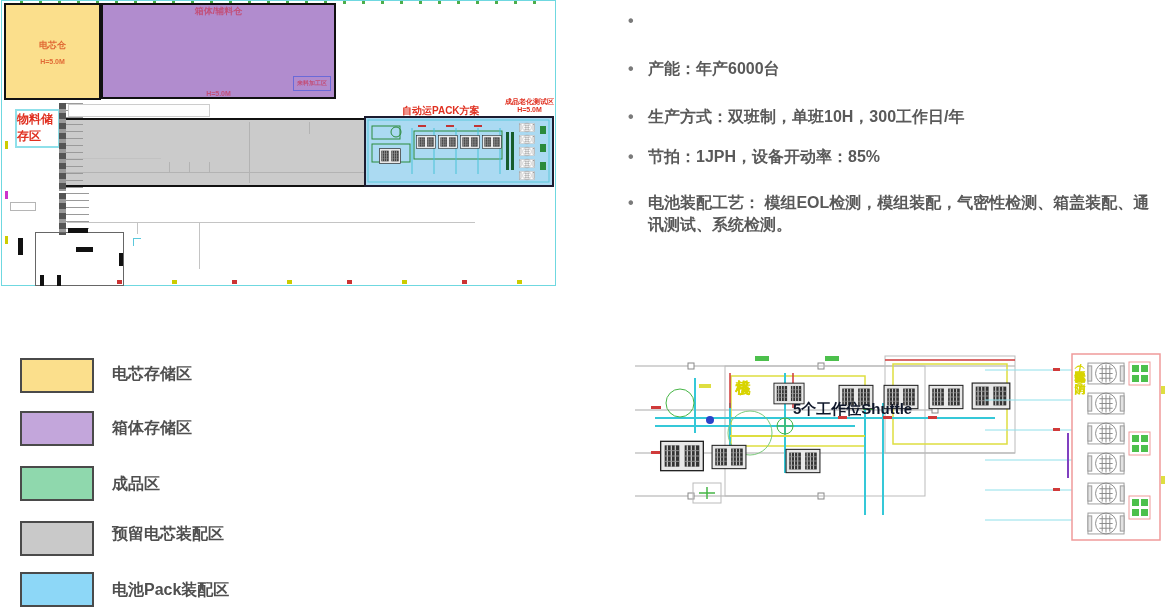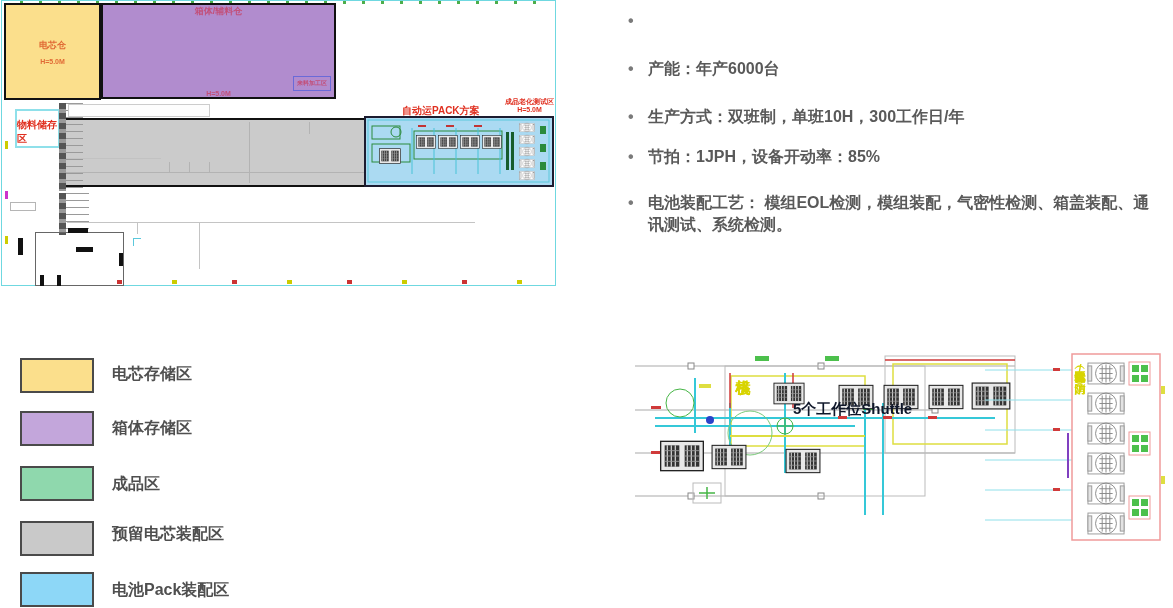--- a/index.html
+++ b/index.html
@@ -14,21 +14,21 @@
   .zone .zh { font-size:7px; font-weight:bold; }
   .ticks-top { position:absolute; left:2px; top:0; width:548px; height:3px;
     background:repeating-linear-gradient(90deg, transparent 0 16px, #4cae4c 16px 19px); }
   .incoming-box { position:absolute; right:3px; bottom:6px; width:38px; height:15px; border:1px solid #6a6ad8;
     color:#c2507a; font-size:6px; font-weight:bold; display:flex; align-items:center; justify-content:center; }
   .dock-strip { position:absolute; top:2px; right:2px; width:20px; height:54px; background:#fff; border:1px solid #9ad;
     display:flex; flex-direction:column; gap:3px; padding:2px; }
   .dock-strip i { display:block; height:9px; background:#1c7a46; border:1px solid #0d4528; }
   .red-note { position:absolute; color:#e03020; font-weight:bold; }
   .material-box { position:absolute; left:13px; top:108px; width:45px; height:39px; border:2px solid #8fe0ea; background:#fff;
-    color:#e03020; font-size:10px; font-weight:bold; display:flex; align-items:flex-end; justify-content:center; }
+    color:#e03020; font-size:12px; font-weight:bold; display:flex; align-items:flex-start; justify-content:center; }
   .gray-zone { position:absolute; left:60px; top:117px; width:305px; height:69px; border:2px solid #111; }
   .iline { position:absolute; background:#b3b3b3; }
   .blue-zone { position:absolute; left:362px; top:115px; width:190px; height:71px; border:2px solid #1c1c30; }
   .comb { position:absolute; background:repeating-linear-gradient(180deg, #9a9a9a 0 1px, transparent 1px 7px); }
   .comb .spine { position:absolute; left:0; top:0; width:7px; height:100%;
     background:repeating-linear-gradient(180deg,#555 0 6px,#9a9a9a 6px 10px); }
   .shelf-outline { position:absolute; left:66px; top:103px; width:142px; height:13px; border:1px solid #ccc; background:#fdfdfd; }
   .wall { position:absolute; background:#c4c4c4; }
   .doorbar { position:absolute; background:#111; }
   .room { position:absolute; left:33px; top:231px; width:89px; height:54px; border:1px solid #666; }

